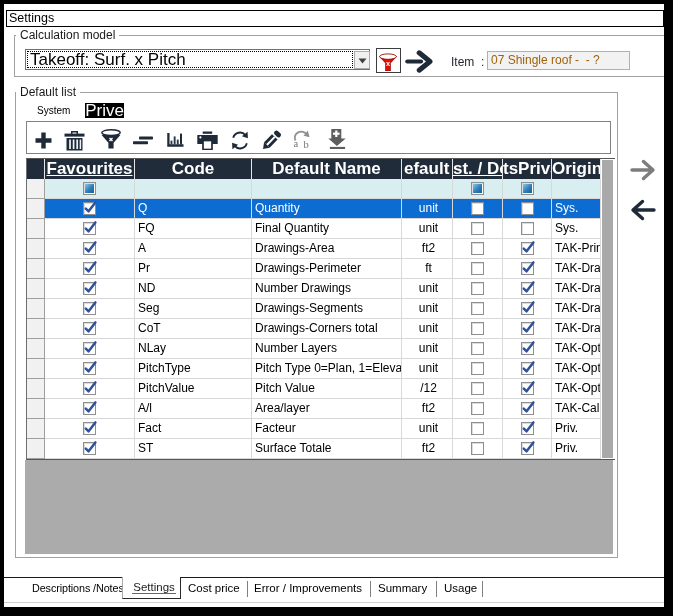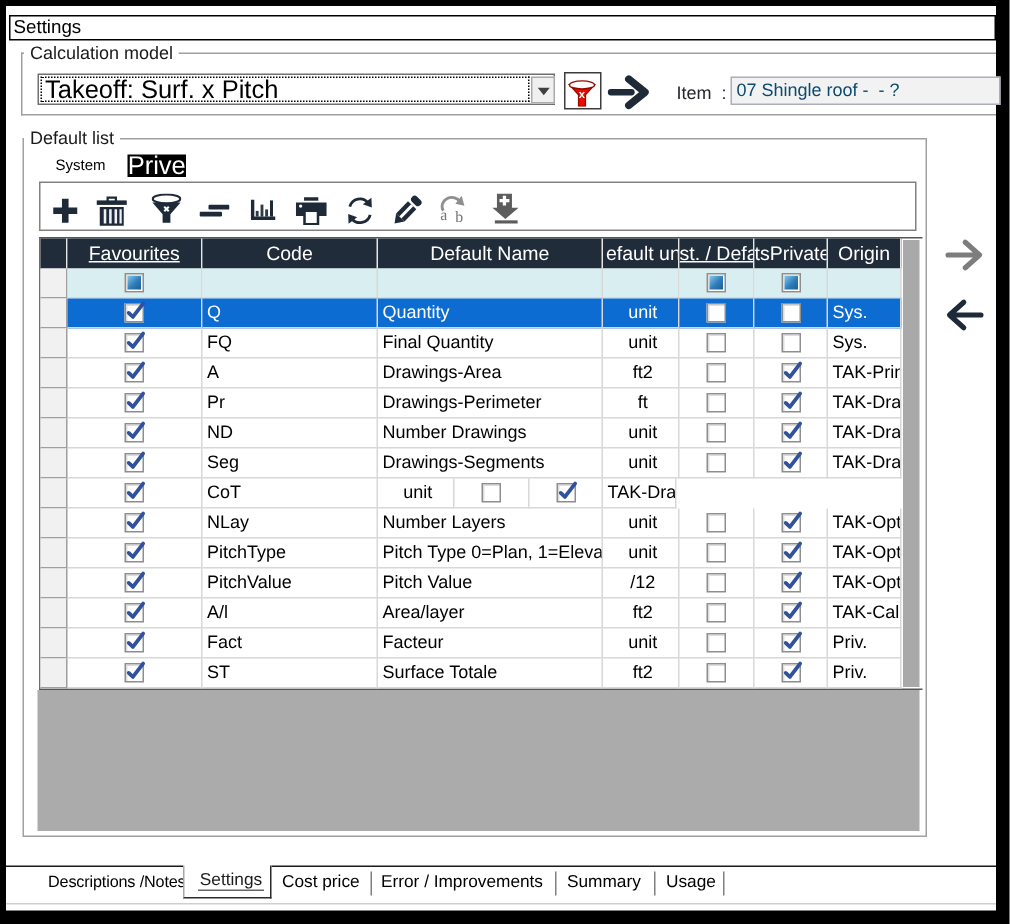--- a/index.html
+++ b/index.html
@@ -11,40 +11,40 @@
 .gblabel { background:#fff; font-size:12px; color:#1a1a1a; padding:0 4px; height:14px; line-height:14px; }
 #gb1 { left:14px; top:35px; width:650px; height:42px; border-right:none; }
 #gb1label { left:16px; top:28px; }
 #combo { left:25px; top:49px; width:345px; height:21px; border:1px solid #707070; background:#fff; }
 #combofocus { left:1px; top:1px; width:326px; height:17px; border:1px dotted #000;
   font-size:17px; line-height:15px; padding-left:2px; color:#000; }
 #combobtn { left:328px; top:1px; width:16px; height:18px; background:#f0f0f0; border:1px solid #ababab; }
 #combobtn svg { position:absolute; left:3px; top:6px; }
 #fbtn { left:376px; top:48px; width:25px; height:25px; border:1.5px solid #3c3c3c; background:#fff; }
 #itemlbl { left:451px; top:55px; font-size:12px; color:#26262e; }
-#itemfield { left:487px; top:51px; width:180px; height:19px; background:#f2f2f2;
-  border:1px solid #abb0ba; font-size:12px; line-height:17px; padding-left:3px; color:#0c4a6e; }
+#itemfield { left:487px; top:51px; width:143px; height:19px; background:#f2f2f2;
+  border:1px solid #abb0ba; font-size:12px; line-height:17px; padding-left:3px; color:#a16207; }
 #gb2 { left:15px; top:92px; width:603px; height:466px; }
 #gb2label { left:16px; top:85px; }
 #tabsys { left:37px; top:105px; font-size:10px; color:#000; }
 #tabprive { left:85px; top:103px; width:39px; height:15px; background:#000; color:#fff;
   font-size:17px; text-align:center; line-height:15px; }
 #toolbar { left:26px; top:121px; width:585px; height:33px; border:1px solid #828282; background:#fff; }
 .ic { position:absolute; }
 #grid { left:26px; top:158px; width:589px; height:302px; border-top:1px solid #565656;
   border-bottom:1px solid #565656; border-left:1px solid #6e6e6e; background:#fff; }
 .row { display:flex; height:20px; }
 .row.hd { height:20px; }
 .cell { height:100%; overflow:hidden; white-space:nowrap; border-right:1px solid #d8d8d8;
   border-bottom:1px solid #d8d8d8; font-size:12px; color:#000; flex:none; }
 .cell.t { padding-left:3px; line-height:19px; }
 .rh { width:18px; background:#f1f1f1; border-right:1px solid #9f9f9f; border-bottom:1px solid #9f9f9f; }
 .w1 { width:90px; } .w2 { width:117px; } .w3 { width:150px; } .w4 { width:51px;text-align:center; }
 .w5 { width:50px; } .w6 { width:49px; } .w7 { width:49px; }
-.hd .cell { background:#212c3a; color:#fff; font-weight:normal; font-size:13px; text-align:center;
+.hd .cell { background:#212c3a; color:#fff; font-weight:bold; font-size:17px; text-align:center;
   border-right:1px solid #e6e6e6; border-bottom:none; line-height:20px; }
 .hd .rh { background:#212c3a; border-right:1px solid #e6e6e6; }
 .frow .cell { background:#d8eef0; }
 .frow .rh { background:#f1f1f1; }
 .sel .cell { background:#0c6cd2; color:#fff; }
 .sel .rh { background:#f1f1f1; }
 .cell.c { text-align:center; }
 .cb { display:inline-block; width:13px; height:13px; border:1px solid #8e8e8e;
   background:#fff; position:relative; vertical-align:middle; margin-top:3px;
   box-shadow:inset 1px 1px 0 rgba(120,120,120,0.25); }
@@ -268,20 +268,21 @@
             <path d="M3.8 9.6 L6.6 12.3 L13.4 3.4" stroke="#30519c" stroke-width="2.5" fill="none" stroke-linecap="round" stroke-linejoin="round"></path>
           </svg></span></div>
       <div class="cell t w7">TAK-Drawings</div>
     </div>
 <div class="row">
       <div class="cell rh"></div>
       <div class="cell c w1"><span class="cb"><svg width="16" height="16" viewBox="0 0 16 16" style="position:absolute;left:-2px;top:-4px;overflow:visible">
             <path d="M3.8 9.6 L6.6 12.3 L13.4 3.4" stroke="#30519c" stroke-width="2.5" fill="none" stroke-linecap="round" stroke-linejoin="round"></path>
           </svg></span></div>
       <div class="cell t w2">CoT</div>
+      <div class="cell t w3">Drawings-Corners total</div>
       <div class="cell t w4">unit</div>
       <div class="cell c w5"><span class="cb"></span></div>
       <div class="cell c w6"><span class="cb"><svg width="16" height="16" viewBox="0 0 16 16" style="position:absolute;left:-2px;top:-4px;overflow:visible">
             <path d="M3.8 9.6 L6.6 12.3 L13.4 3.4" stroke="#30519c" stroke-width="2.5" fill="none" stroke-linecap="round" stroke-linejoin="round"></path>
           </svg></span></div>
       <div class="cell t w7">TAK-Drawings</div>
     </div>
 <div class="row">
       <div class="cell rh"></div>
       <div class="cell c w1"><span class="cb"><svg width="16" height="16" viewBox="0 0 16 16" style="position:absolute;left:-2px;top:-4px;overflow:visible">

